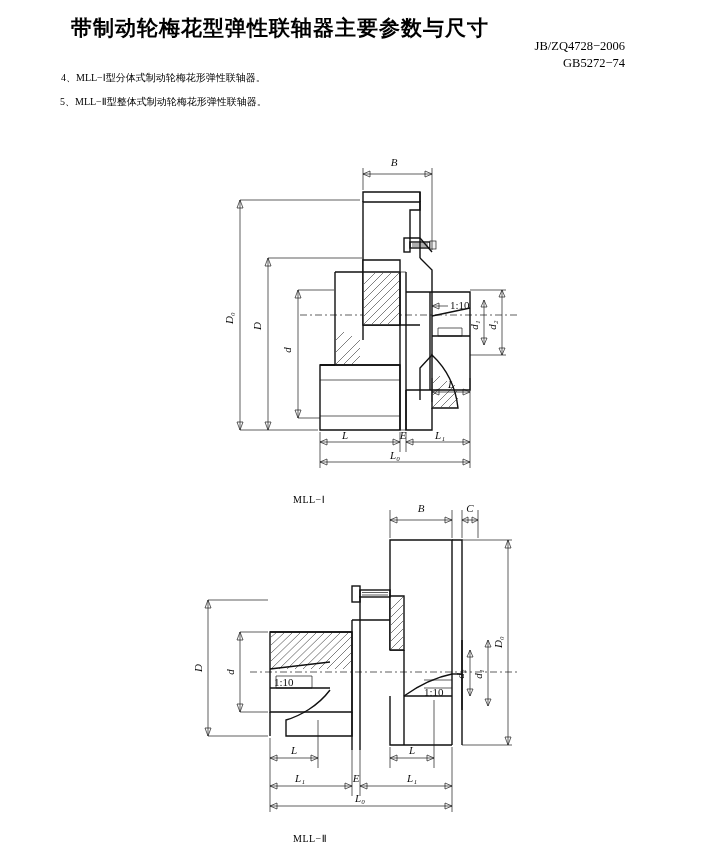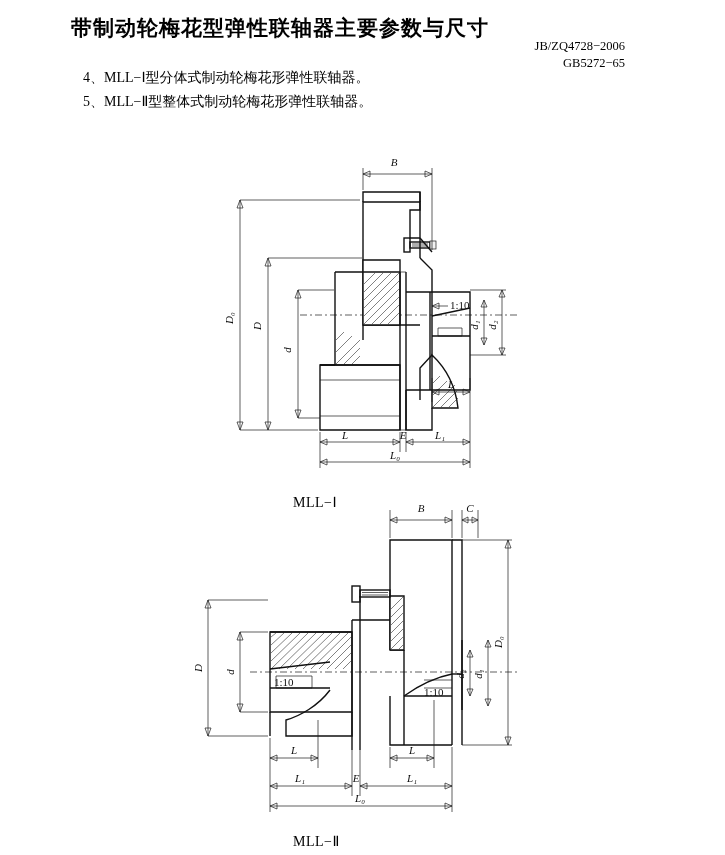--- a/index.html
+++ b/index.html
@@ -8,48 +8,48 @@
 
   
   .title{
     position:absolute;left:0;top:14px;width:560px;text-align:center;
     font-family:"Liberation Serif",serif;font-size:21px;font-weight:bold;letter-spacing:1px;
   }
   .std{
     position:absolute;right:28px;top:38px;text-align:right;
     font-family:"Liberation Serif",serif;font-size:12.5px;line-height:17px;
   }
-  .notes{position:absolute;left:83px;top:66px;font-size:14px;line-height:24px;}
+  .notes{position:absolute;left:60px;top:66px;font-size:10px;line-height:24px;text-align:center;}
   .notes div{white-space:nowrap;}
 
   
   .drawing{position:absolute;left:0;}
   .caption{
-    position:absolute;font-size:14px;letter-spacing:.5px;font-family:"Liberation Serif",serif;
+    position:absolute;font-size:10px;letter-spacing:.5px;font-family:"Liberation Serif",serif;
   }
   svg{display:block;}
   .lnt{stroke:#1a1a1a;stroke-width:0.7;fill:none;}
   .thick{stroke:#111;stroke-width:1.4;fill:none;}
   .dash{stroke:#1a1a1a;stroke-width:0.7;fill:none;stroke-dasharray:7 3 2 3;}
   .hatchA{fill:none;stroke:#1a1a1a;stroke-width:0.55;}
   .lbl{font-family:"Liberation Serif",serif;font-size:11px;fill:#111;}
   .lbl-i{font-family:"Liberation Serif",serif;font-size:11px;fill:#111;font-style:italic;}
   .fillw{fill:#ffffff;}
   .fillg{fill:#f2f2f2;}
 </style>
 </head>
 <body>
 
 <div class="page">
 
   <div class="title">带制动轮梅花型弹性联轴器主要参数与尺寸</div>
 
   <div class="std">
     <div>JB/ZQ4728−2006</div>
-    <div>GB5272−65</div>
+    <div>GB5272−74</div>
   </div>
 
   <div class="notes">
     <div>4、MLL−Ⅰ型分体式制动轮梅花形弹性联轴器。</div>
     <div>5、MLL−Ⅱ型整体式制动轮梅花形弹性联轴器。</div>
   </div>
 
   <div class="drawing" style="top:140px;left:0;">
   <svg width="725" height="350" viewBox="0 0 725 350">
 

